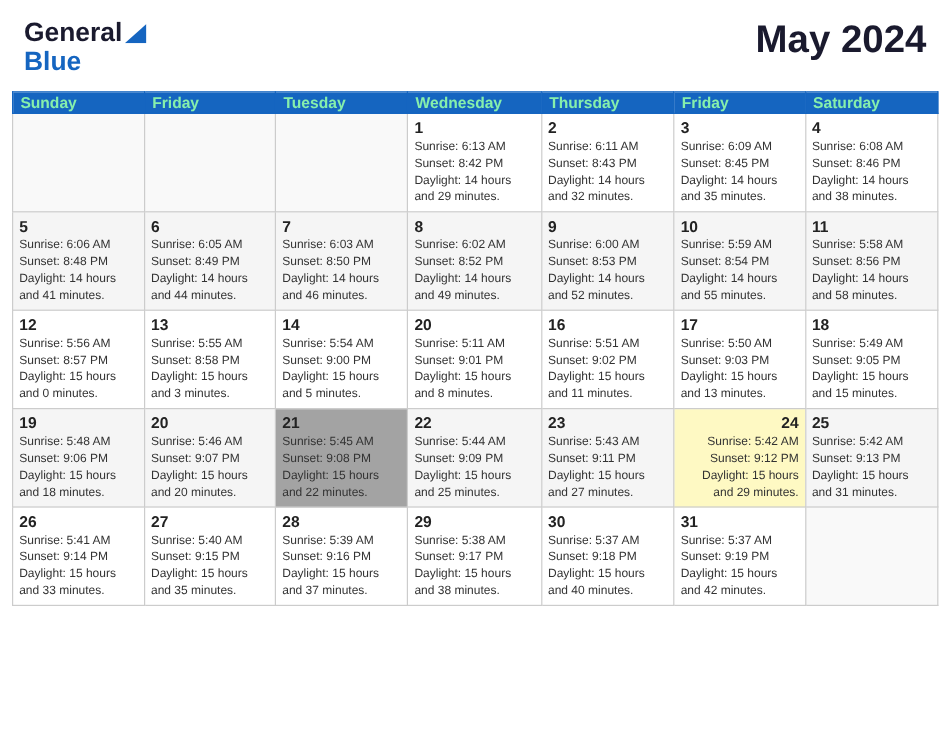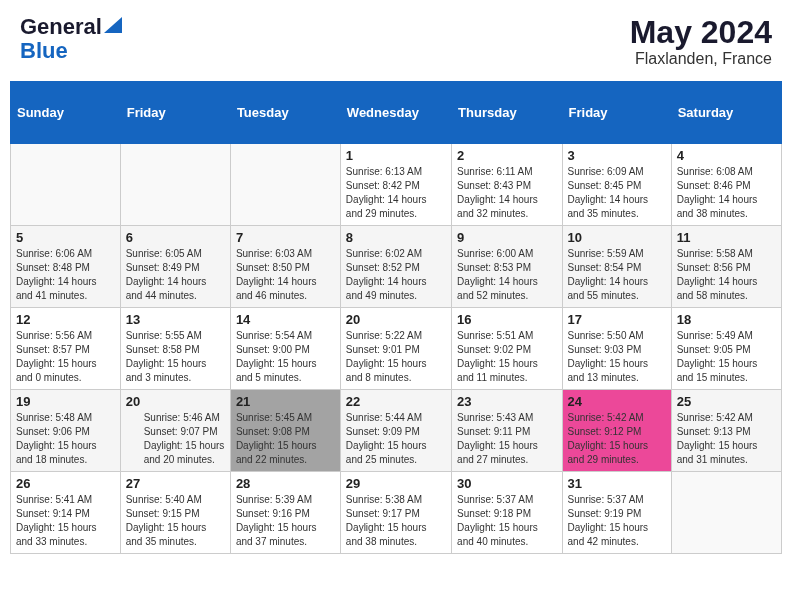--- a/index.html
+++ b/index.html
@@ -29,21 +29,21 @@
       line-height: 1.1;
     }
     .logo-blue {
       font-size: 22px;
       font-weight: bold;
       color: #1565c0;
       line-height: 1.1;
     }
     .logo-row {
       display: flex;
-      align-items: flex-start;
+      align-items: center;
     }
     .title-block {
       text-align: right;
     }
     .month-year {
       font-size: 32px;
       font-weight: bold;
       color: #1a1a2e;
       line-height: 1.1;
       margin-left: 44px;
@@ -52,23 +52,23 @@
       font-size: 16px;
       color: #333;
     }
     .calendar {
       width: 100%;
       border-collapse: collapse;
       border: 1px solid #ccc;
     }
     .calendar th {
       background: #1565c0;
-      color: #ffffff;
+      color: #86efac;
       text-align: left;
-      padding: 23px 6px;
+      padding: 1px 6px;
       font-size: 13px;
       border: 1px solid #1565c0;
     }
     .calendar td {
       vertical-align: top;
       padding: 4px 5px;
       border: 1px solid #ccc;
       font-size: 10.5px;
       color: #222;
       width: 113px;
@@ -106,21 +106,20 @@
       <svg width="18" height="16" viewBox="0 0 18 16" style="margin-left:2px;margin-top:2px;">
         <polygon points="0,16 18,0 18,16" fill="#1565c0"></polygon>
       </svg>
     </div>
     <div class="logo-row">
       <span class="logo-blue">Blue</span>
     </div>
   </div>
   <div class="title-block">
     <div class="month-year">May 2024</div>
-    <div class="location">Flaxlanden, France</div>
   </div>
 </div>
 
 <table class="calendar">
   <thead>
     <tr>
     <th>Sunday</th>
         <th>Friday</th>
         <th>Tuesday</th>
         <th>Wednesday</th>
@@ -231,21 +230,21 @@
         </td>
         <td>
           <span class="day-num">14</span>
           <div class="day-info" style="white-space: pre-line;">Sunrise: 5:54 AM
 Sunset: 9:00 PM
 Daylight: 15 hours
 and 5 minutes.</div>
         </td>
         <td>
           <span class="day-num">20</span>
-          <div class="day-info" style="white-space: pre-line;">Sunrise: 5:22 AM
+          <div class="day-info" style="white-space: pre-line;">Sunrise: 5:11 AM
 Sunset: 9:01 PM
 Daylight: 15 hours
 and 8 minutes.</div>
         </td>
         <td>
           <span class="day-num">16</span>
           <div class="day-info" style="white-space: pre-line;">Sunrise: 5:51 AM
 Sunset: 9:02 PM
 Daylight: 15 hours
 and 11 minutes.</div>
@@ -268,21 +267,21 @@
       <tr style="background: rgb(245, 245, 245);">
         <td style="background: rgb(245, 245, 245);">
           <span class="day-num">19</span>
           <div class="day-info" style="white-space: pre-line;">Sunrise: 5:48 AM
 Sunset: 9:06 PM
 Daylight: 15 hours
 and 18 minutes.</div>
         </td>
         <td style="background: rgb(245, 245, 245);">
           <span class="day-num">20</span>
-          <div class="day-info" style="white-space: pre-line; margin-left: 18px;">Sunrise: 5:46 AM
+          <div class="day-info" style="white-space: pre-line;">Sunrise: 5:46 AM
 Sunset: 9:07 PM
 Daylight: 15 hours
 and 20 minutes.</div>
         </td>
         <td style="background: #a3a3a3;">
           <span class="day-num">21</span>
           <div class="day-info" style="white-space: pre-line;">Sunrise: 5:45 AM
 Sunset: 9:08 PM
 Daylight: 15 hours
 and 22 minutes.</div>
@@ -294,21 +293,21 @@
 Daylight: 15 hours
 and 25 minutes.</div>
         </td>
         <td style="background: rgb(245, 245, 245);">
           <span class="day-num">23</span>
           <div class="day-info" style="white-space: pre-line;">Sunrise: 5:43 AM
 Sunset: 9:11 PM
 Daylight: 15 hours
 and 27 minutes.</div>
         </td>
-        <td style="background: #ec4899;">
+        <td style="background: #fef9c3; text-align: right;">
           <span class="day-num">24</span>
           <div class="day-info" style="white-space: pre-line;">Sunrise: 5:42 AM
 Sunset: 9:12 PM
 Daylight: 15 hours
 and 29 minutes.</div>
         </td>
         <td style="background: rgb(245, 245, 245);">
           <span class="day-num">25</span>
           <div class="day-info" style="white-space: pre-line;">Sunrise: 5:42 AM
 Sunset: 9:13 PM

